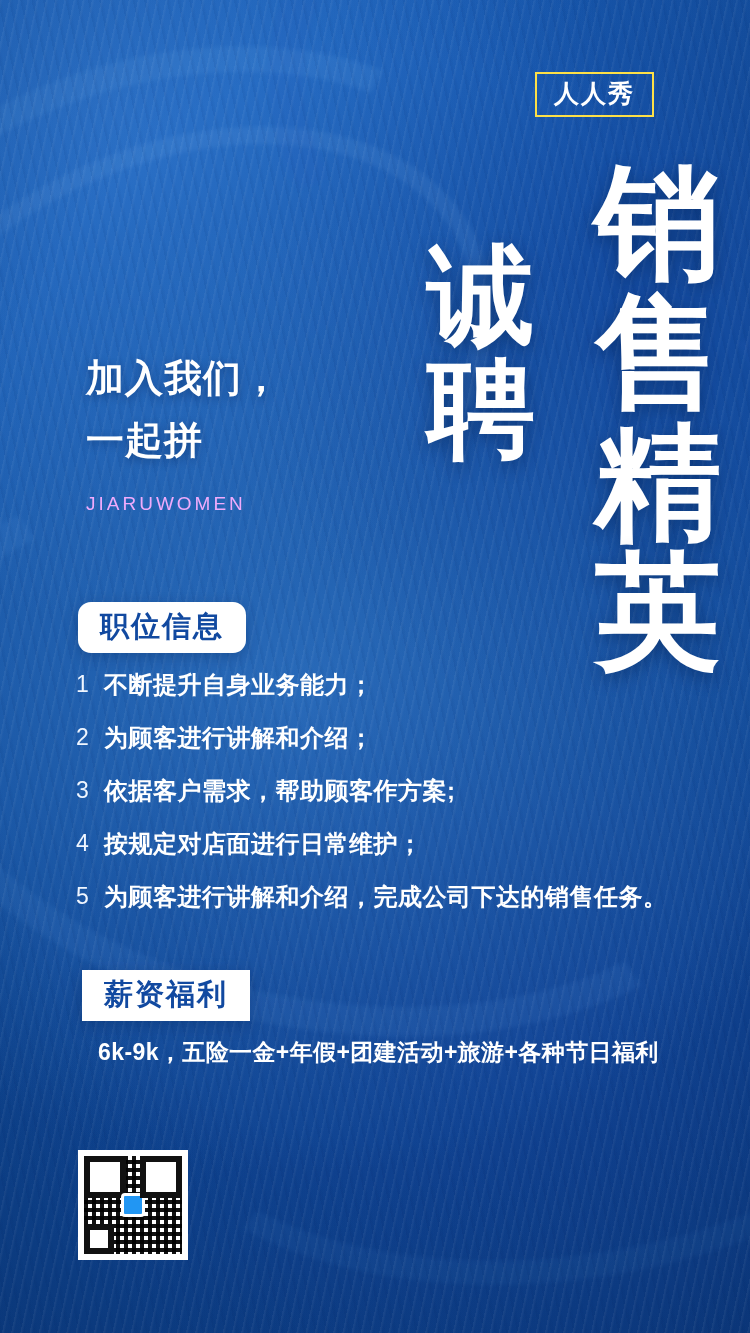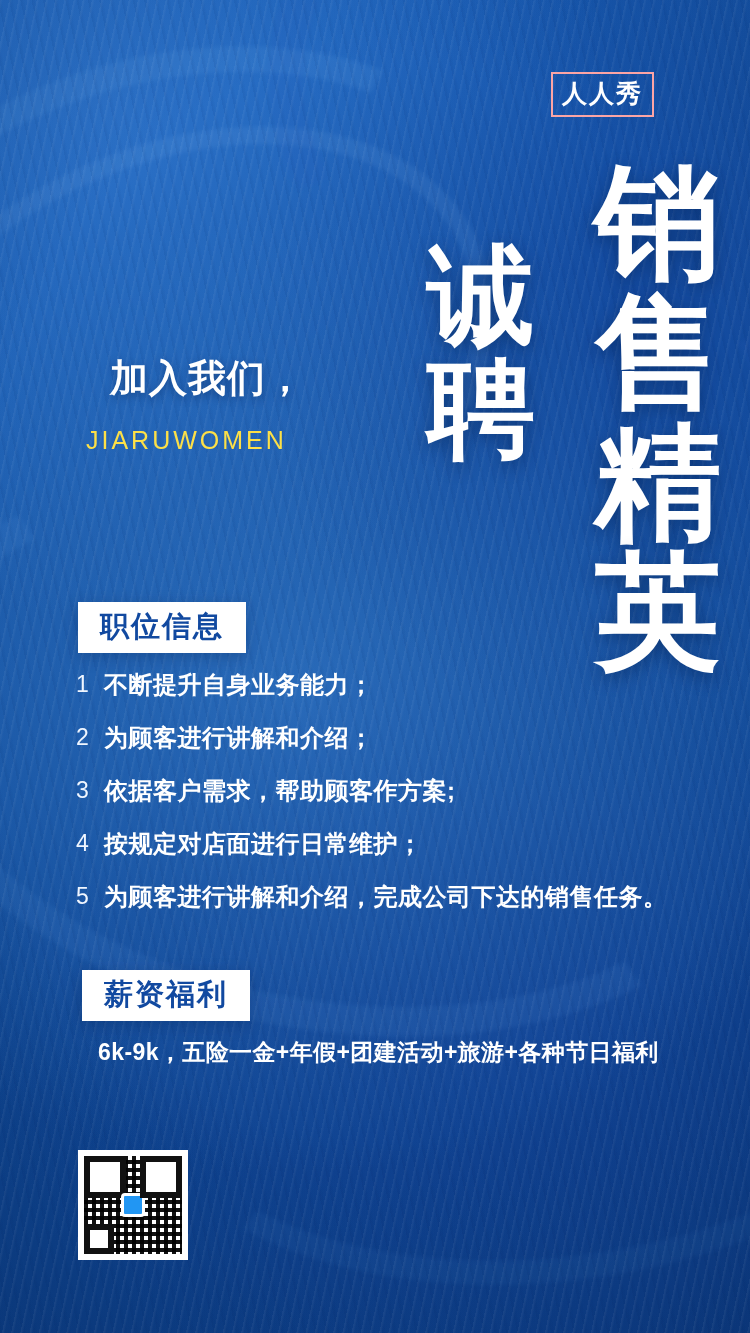--- a/index.html
+++ b/index.html
@@ -50,22 +50,22 @@
   .vig {
     position:absolute; inset:0;
     background:radial-gradient(120% 90% at 50% 45%, rgba(0,0,0,0) 45%, rgba(2,24,66,0.45) 100%);
   }
 
   .content { position:absolute; inset:0; }
 
   
   .logo-badge {
     position:absolute; right:96px; top:72px;
-    border:2px solid #fca5a5;
-    padding:7px 9px 9px;
+    border:2px solid #fde047;
+    padding:7px 17px 9px;
     color:#fff;
     font-size:25px;
     letter-spacing:2px;
     font-weight:700;
     line-height:1;
   }
 
   
   .headline-main {
     position:absolute;
@@ -95,43 +95,42 @@
   .slogan {
     position:absolute; left:86px; top:348px;
     color:#fff;
   }
   .slogan .line {
     font-size:38px;
     font-weight:700;
     line-height:1.62;
     letter-spacing:1px;
     text-shadow:0 3px 10px rgba(3,26,70,0.4);
-    margin-left:24px;
   }
   .slogan .en {
-    margin-top:16px;
-    font-size:25px;
+    margin-top:22px;
+    font-size:19px;
     letter-spacing:3px;
     font-weight:400;
-    color:#fde047;
+    color:#f0abfc;
   }
 
   
   .chip {
     position:absolute;
     background:#ffffff;
     color:#1149a0;
     font-size:29px;
     font-weight:700;
     letter-spacing:2px;
     padding:10px 22px 12px;
     line-height:1;
     box-shadow:0 4px 14px rgba(3,26,70,0.25);
   }
-  #chip-job  { left:78px; top:602px; }
+  #chip-job  { left:78px; top:602px;border-radius:13px; }
   #chip-pay  { left:82px; top:970px; }
 
   
   .job-list {
     position:absolute; left:76px; top:668px; width:600px;
   }
   .job-item {
     display:flex;
     align-items:flex-start;
     color:#ffffff;
@@ -230,20 +229,21 @@
 
 <div class="content">
 
   <div class="logo-badge">人人秀</div>
 
   <div class="headline-main">销售精英</div>
   <div class="headline-sub">诚聘</div>
 
   <div class="slogan">
     <div class="line">加入我们，</div>
+    <div class="line">一起拼</div>
     <div class="en">JIARUWOMEN</div>
   </div>
 
   <div class="chip" id="chip-job">职位信息</div>
 
   <div class="job-list">
     <div class="job-item">
       <span class="job-num">1</span>
       <span class="job-text">不断提升自身业务能力；</span>
     </div>

